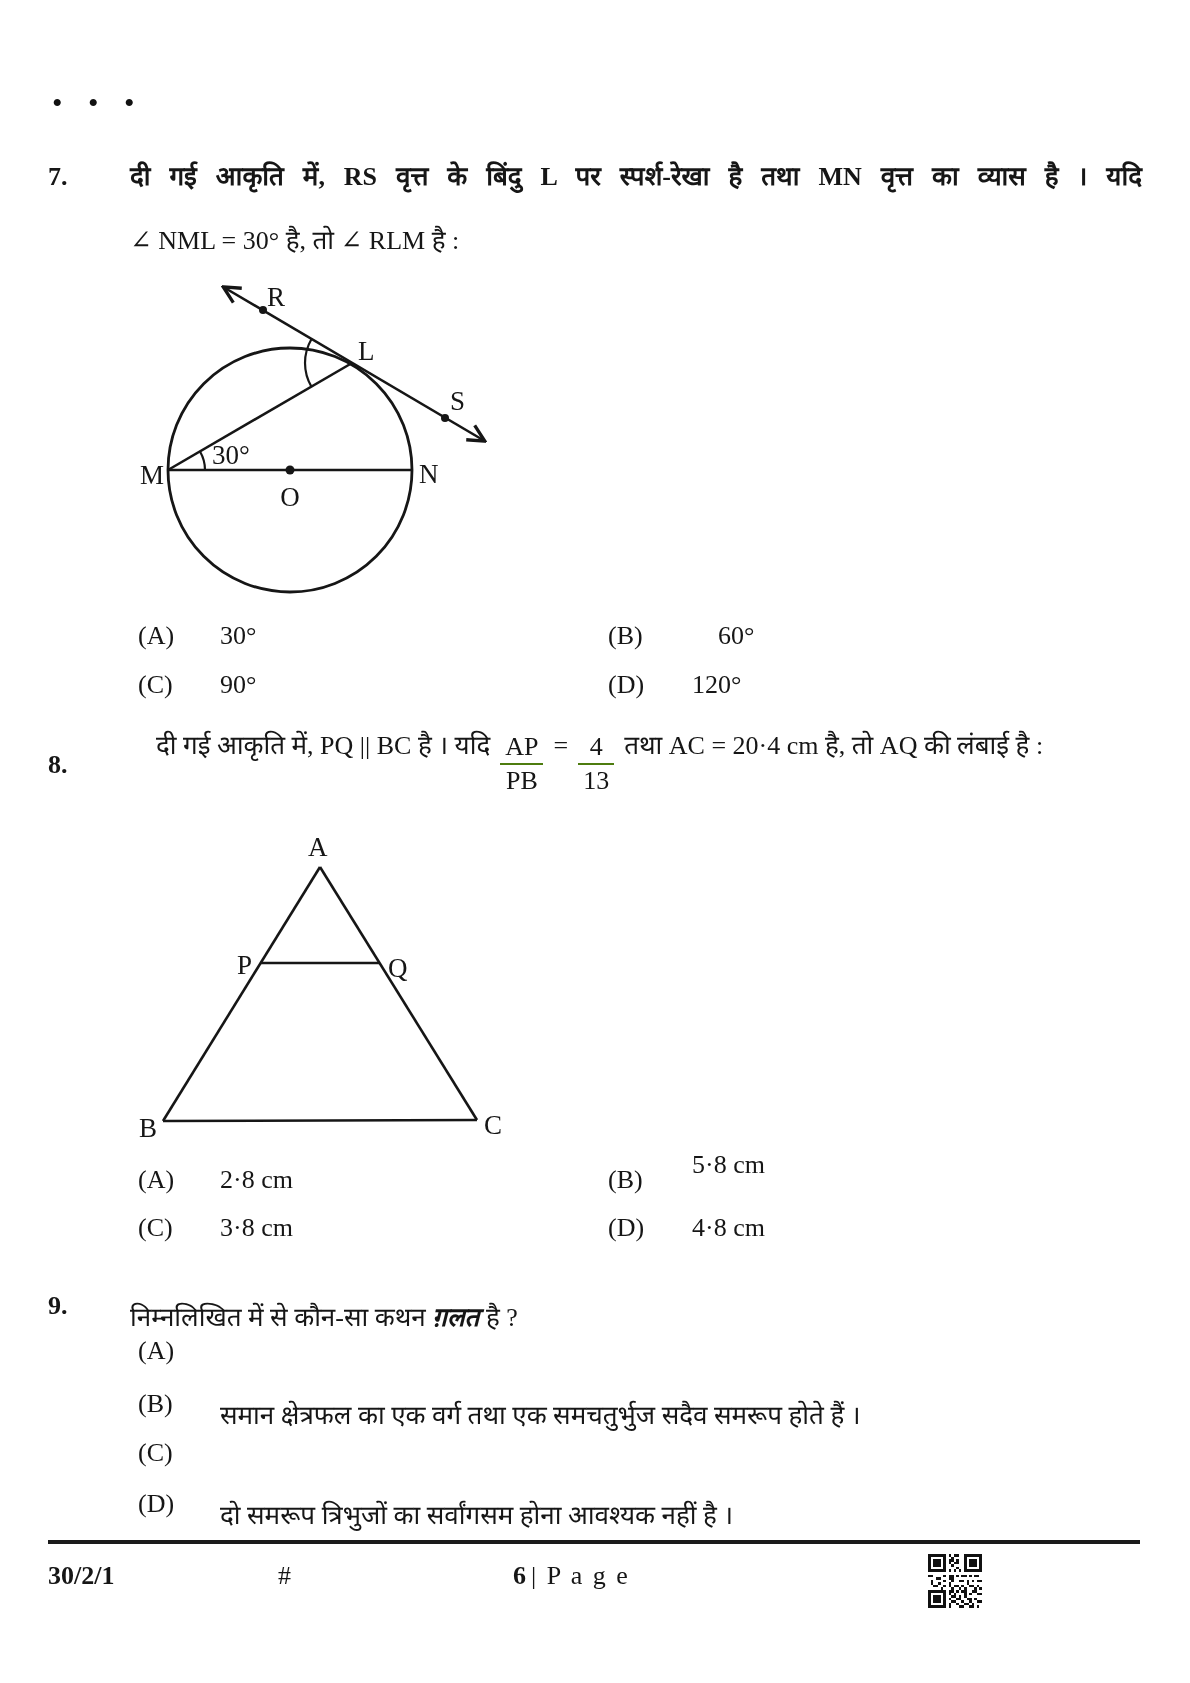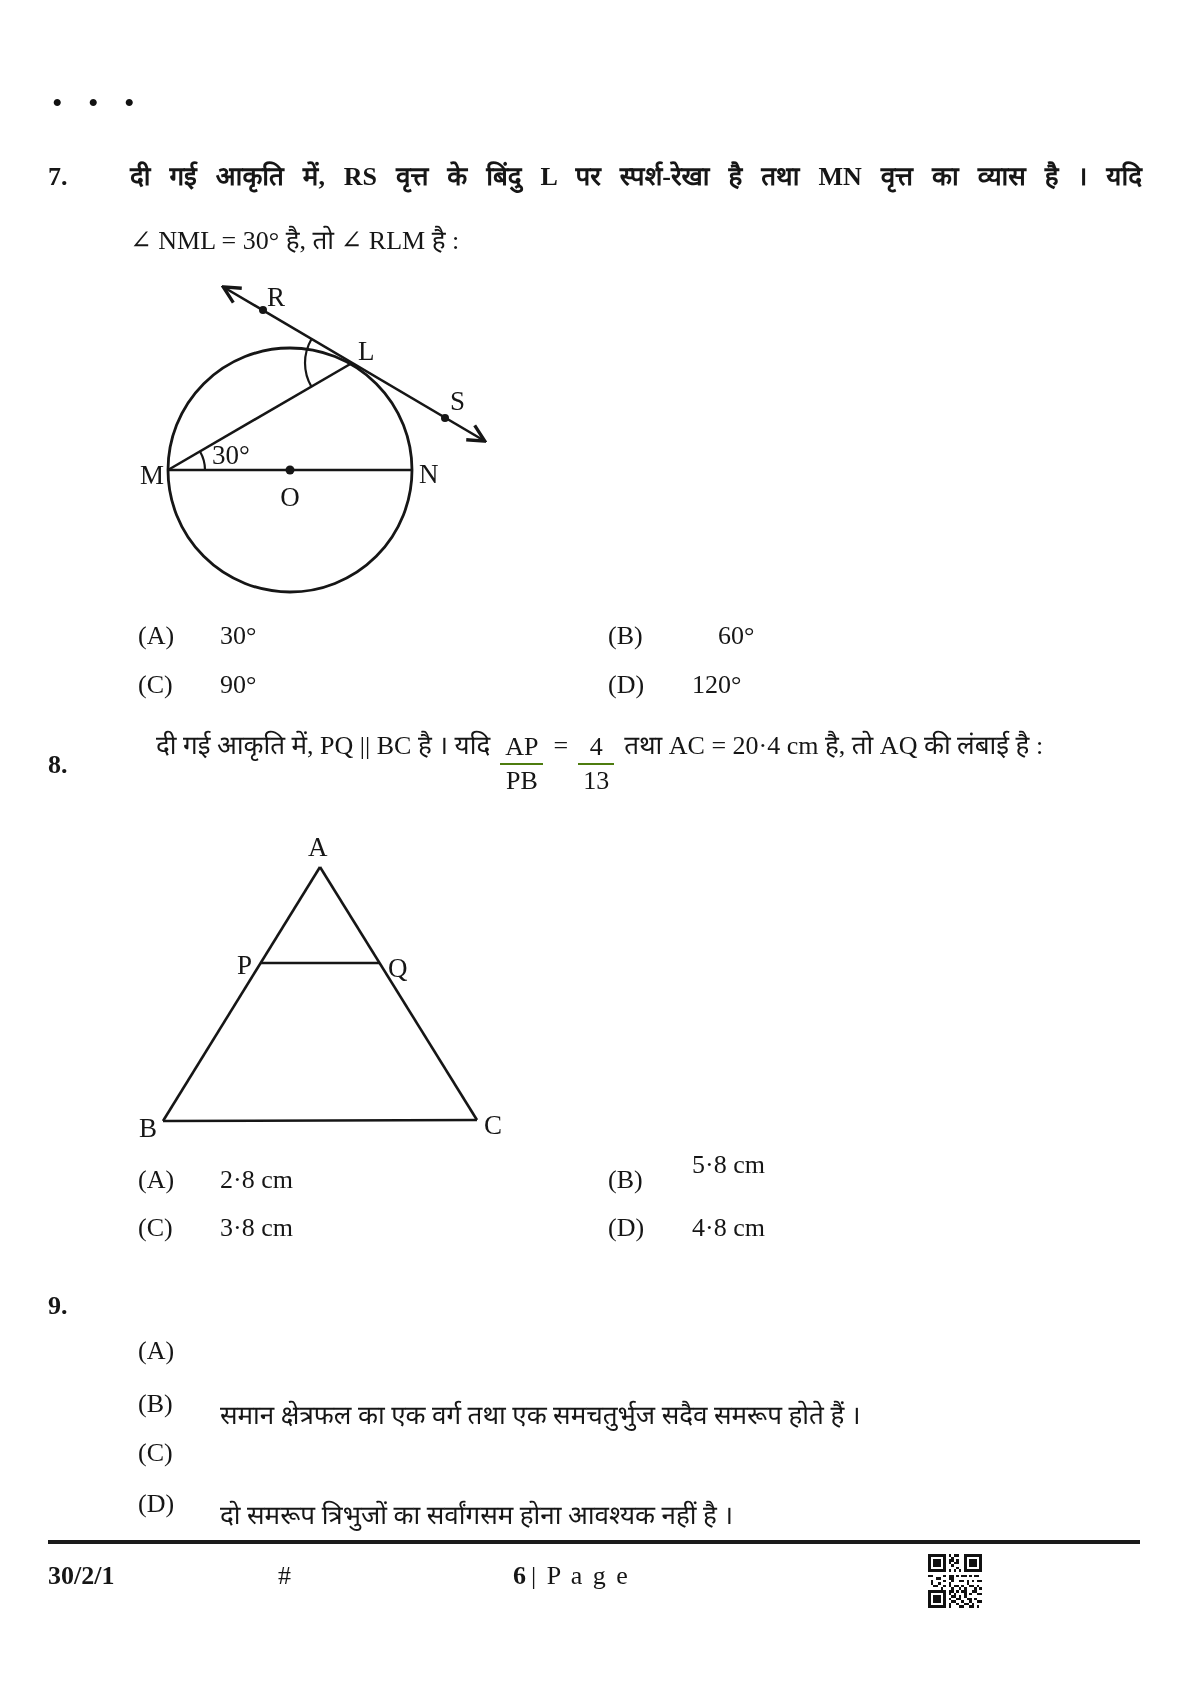--- a/index.html
+++ b/index.html
@@ -101,20 +101,25 @@
   <span class="optlab" style="left:138px;top:1165px">(A)</span>
   <span class="optval" style="left:220px;top:1165px">2·8 cm</span>
   <span class="optlab" style="left:608px;top:1165px">(B)</span>
   <span class="optval" style="left:692px;top:1150px">5·8 cm</span>
   <span class="optlab" style="left:138px;top:1213px">(C)</span>
   <span class="optval" style="left:220px;top:1213px">3·8 cm</span>
   <span class="optlab" style="left:608px;top:1213px">(D)</span>
   <span class="optval" style="left:692px;top:1213px">4·8 cm</span>
 
   <span class="qnum" style="top:1291px">9.</span>
+  <div class="qtext" style="left:130px;top:1291px">
+    <span>निम्नलिखित में से कौन-सा कथन</span>
+    <span class="emph">ग़लत</span>
+    <span>है ?</span>
+  </div>
 
   <span class="optlab" style="left:138px;top:1336px">(A)</span>
   <span class="optlab" style="left:138px;top:1389px">(B)</span>
   <div class="qtext" style="left:220px;top:1389px">समान क्षेत्रफल का एक वर्ग तथा एक समचतुर्भुज सदैव समरूप होते हैं ।</div>
   <span class="optlab" style="left:138px;top:1438px">(C)</span>
   <span class="optlab" style="left:138px;top:1489px">(D)</span>
   <div class="qtext" style="left:220px;top:1489px">दो समरूप त्रिभुजों का सर्वांगसम होना आवश्यक नहीं है ।</div>
 
   <div class="footer-rule"></div>
   <span class="abs" style="left:48px;top:1561px;font-weight:bold">30/2/1</span>

